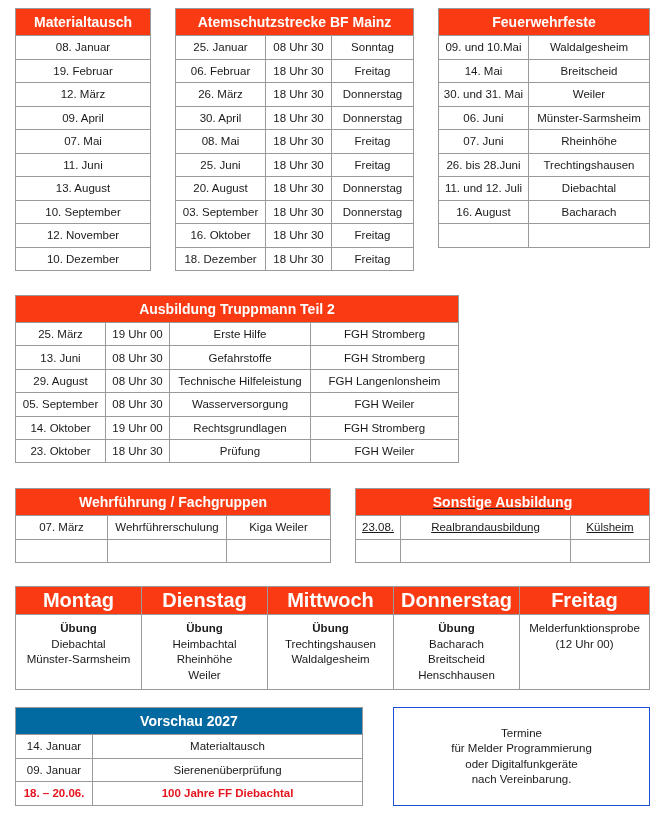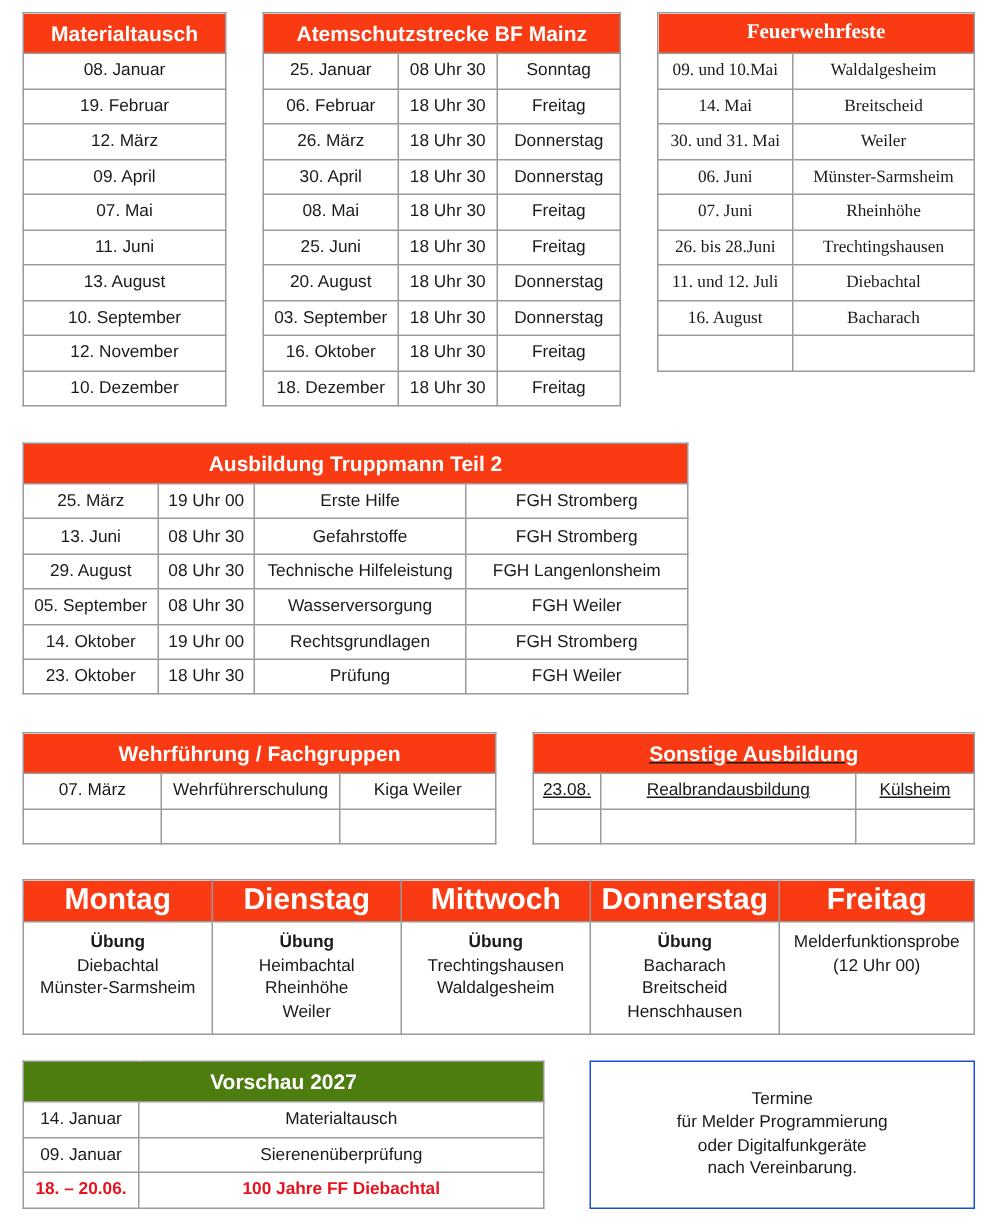--- a/index.html
+++ b/index.html
@@ -1,29 +1,29 @@
 <!DOCTYPE html>
 <html><head>
 <meta charset="utf-8">
 <style>
   html, body { margin: 0; padding: 0; background: #ffffff; }
   body { width: 660px; height: 818px; position: relative; overflow: hidden;
          font-family: "Liberation Sans", "DejaVu Sans", sans-serif; color: #1a1a1a; }
   table { border-collapse: collapse; position: absolute; table-layout: fixed; }
   td, th { border: 1px solid #9a9a9a; font-size: 11.5px; padding: 0 3px; white-space: nowrap; overflow: hidden; }
   th.hdr { background: #fa3a12; color: #ffffff; font-weight: bold; font-size: 14px; height: 26px; border-color: #9a9a9a; }
-  th.hdr.blue { background: #4d7c0f; }
+  th.hdr.blue { background: #0369a1; }
   td { height: 22.5px; }
   .c { text-align: center; }
   .l { text-align: center; }
   .red { color: #e6141e; font-weight: bold; }
 
   #t-material { left: 15px; top: 8px; width: 136px; }
   #t-atem { left: 175px; top: 8px; width: 238px; }
-  #t-feste { left: 438px; top: 8px; width: 211px; font-family: Liberation Serif, serif; }
+  #t-feste { left: 438px; top: 8px; width: 211px; }
   #t-trupp { left: 15px; top: 295px; width: 443px; }
   #t-trupp td { height: 22.4px; }
   #t-wehr { left: 15px; top: 488px; width: 315px; }
   #t-sonst { left: 355px; top: 488px; width: 294px; text-decoration: underline; }
   #t-week { left: 15px; top: 586px; width: 634px; }
   #t-week td { vertical-align: top; text-align: center; height: 68px; padding-top: 6px; line-height: 15.5px; }
   #t-week th.hdr { height: 27px; font-size: 20px; }
   #t-vor { left: 15px; top: 707px; width: 347px; }
   #note { position: absolute; left: 393px; top: 707px; width: 255px; height: 97px;
           border: 1px solid #1d4ed8; display: flex; flex-direction: column;

